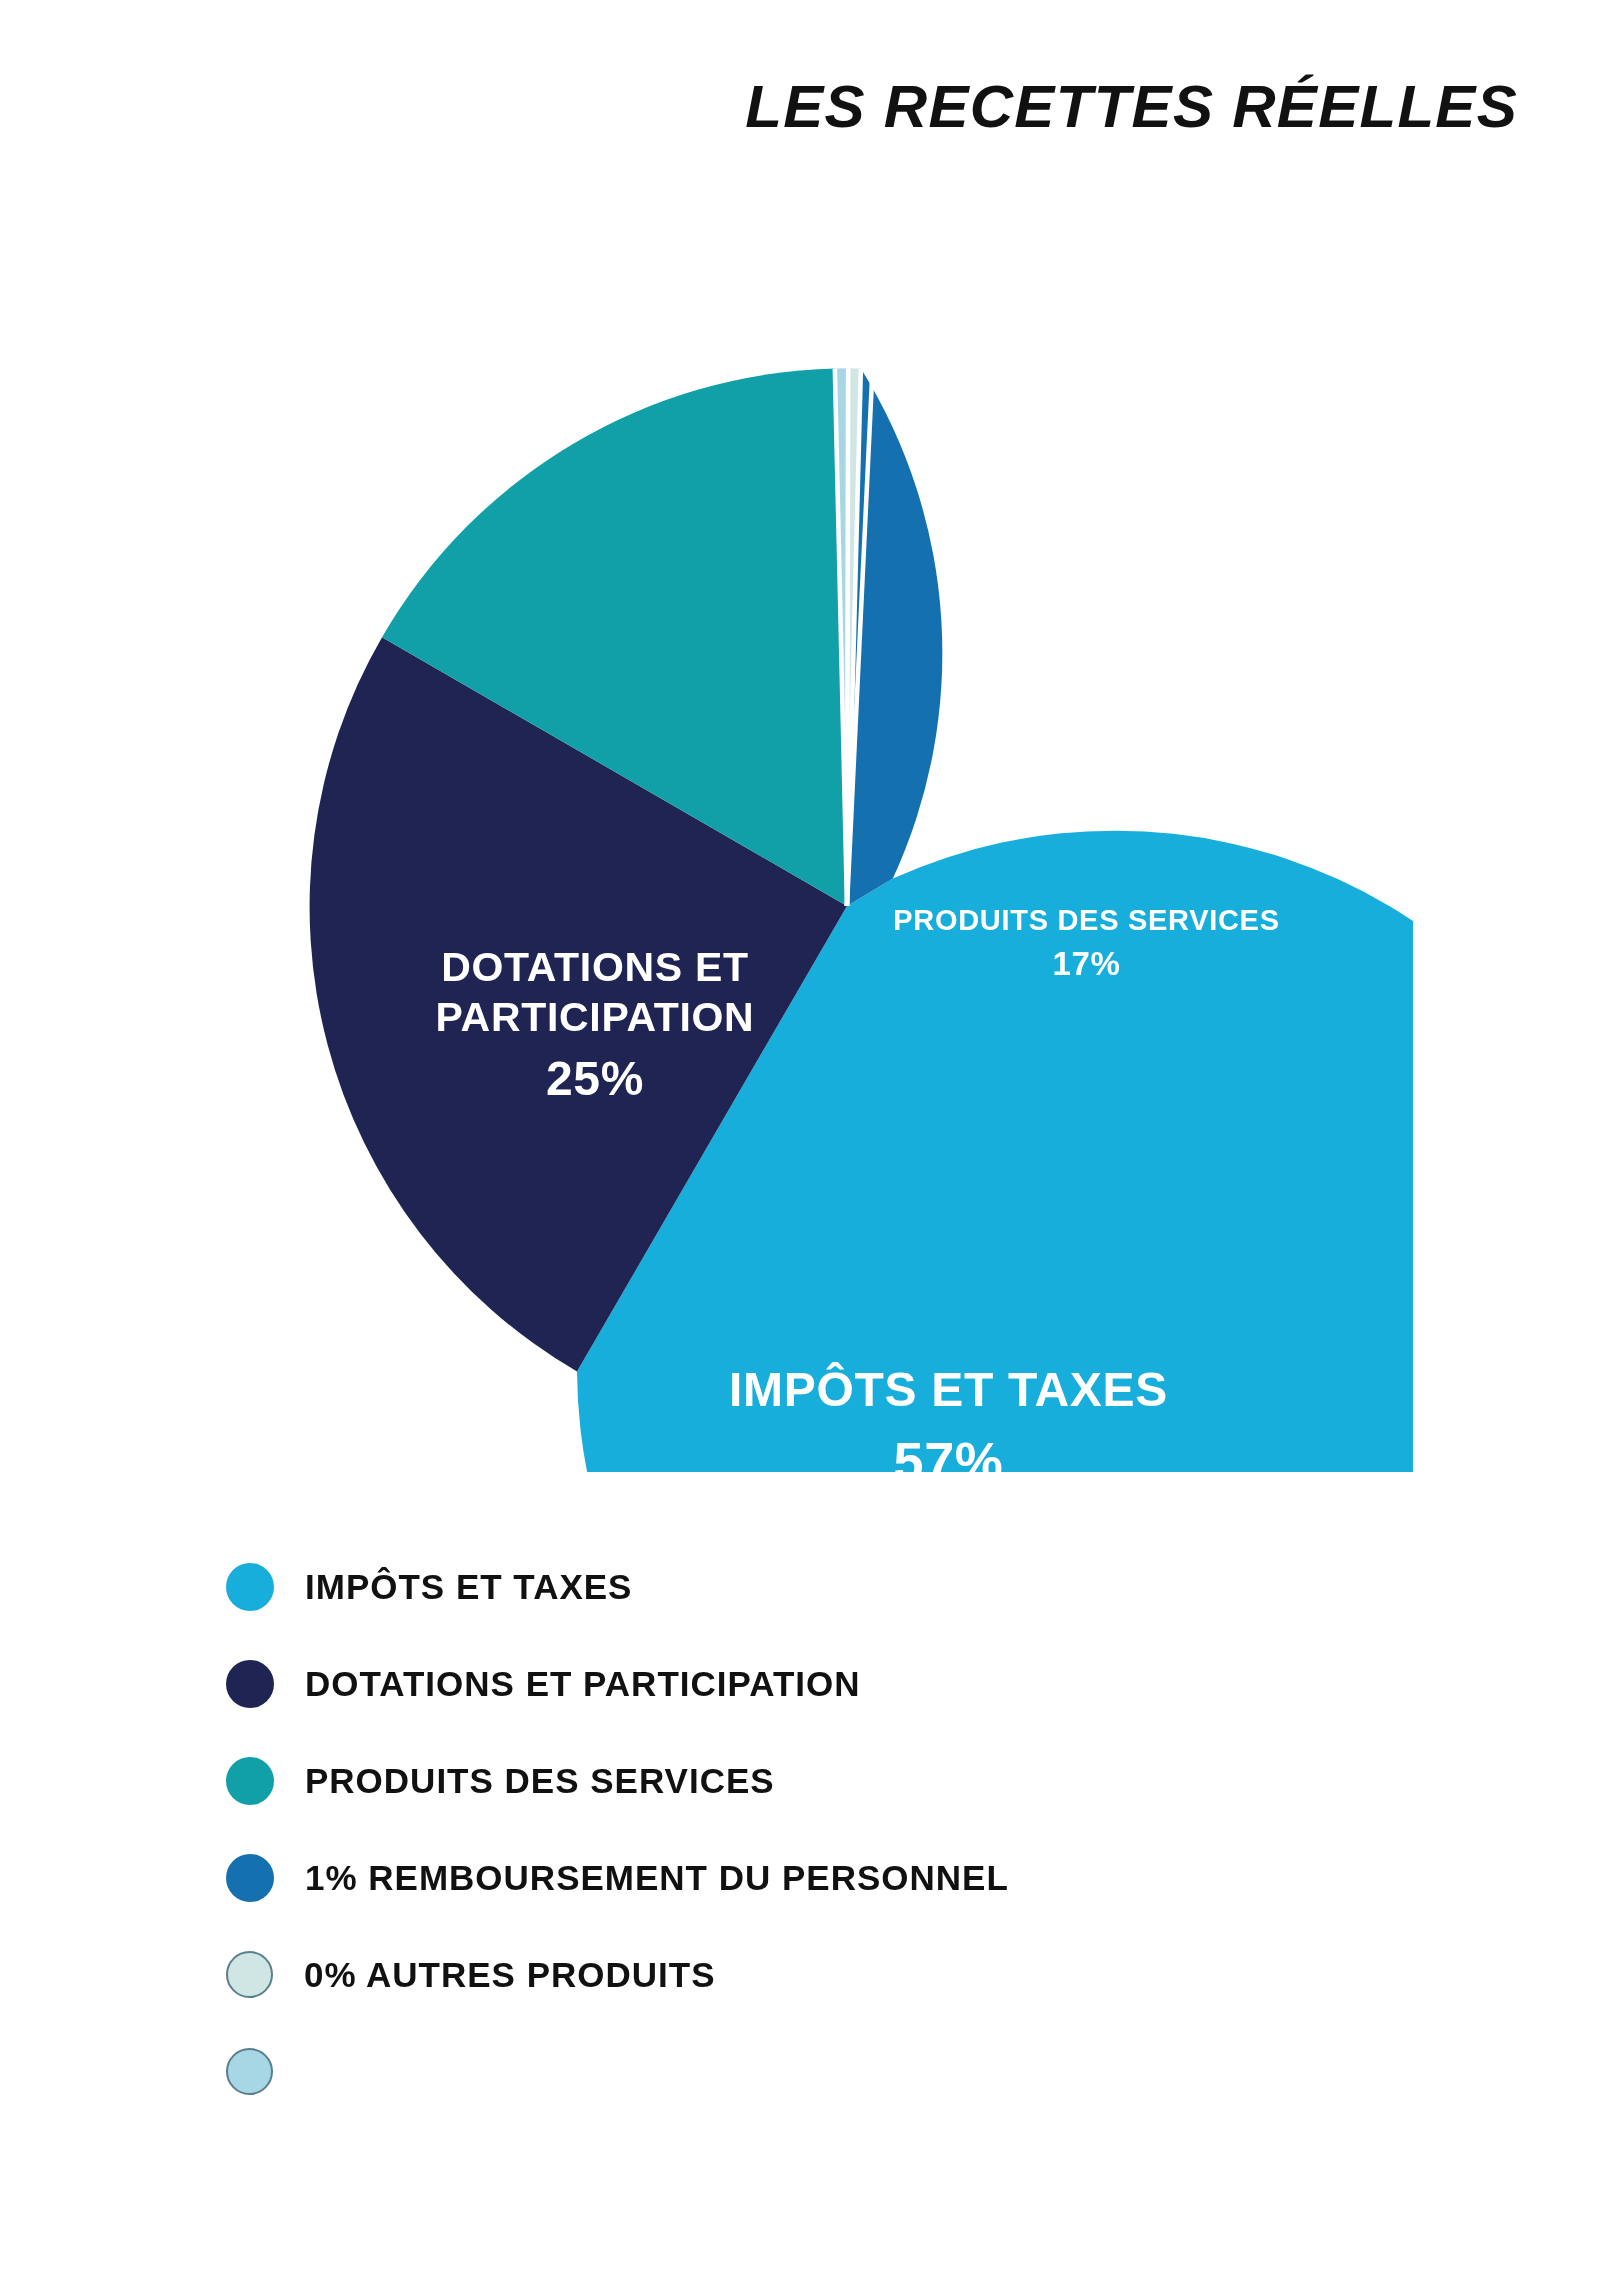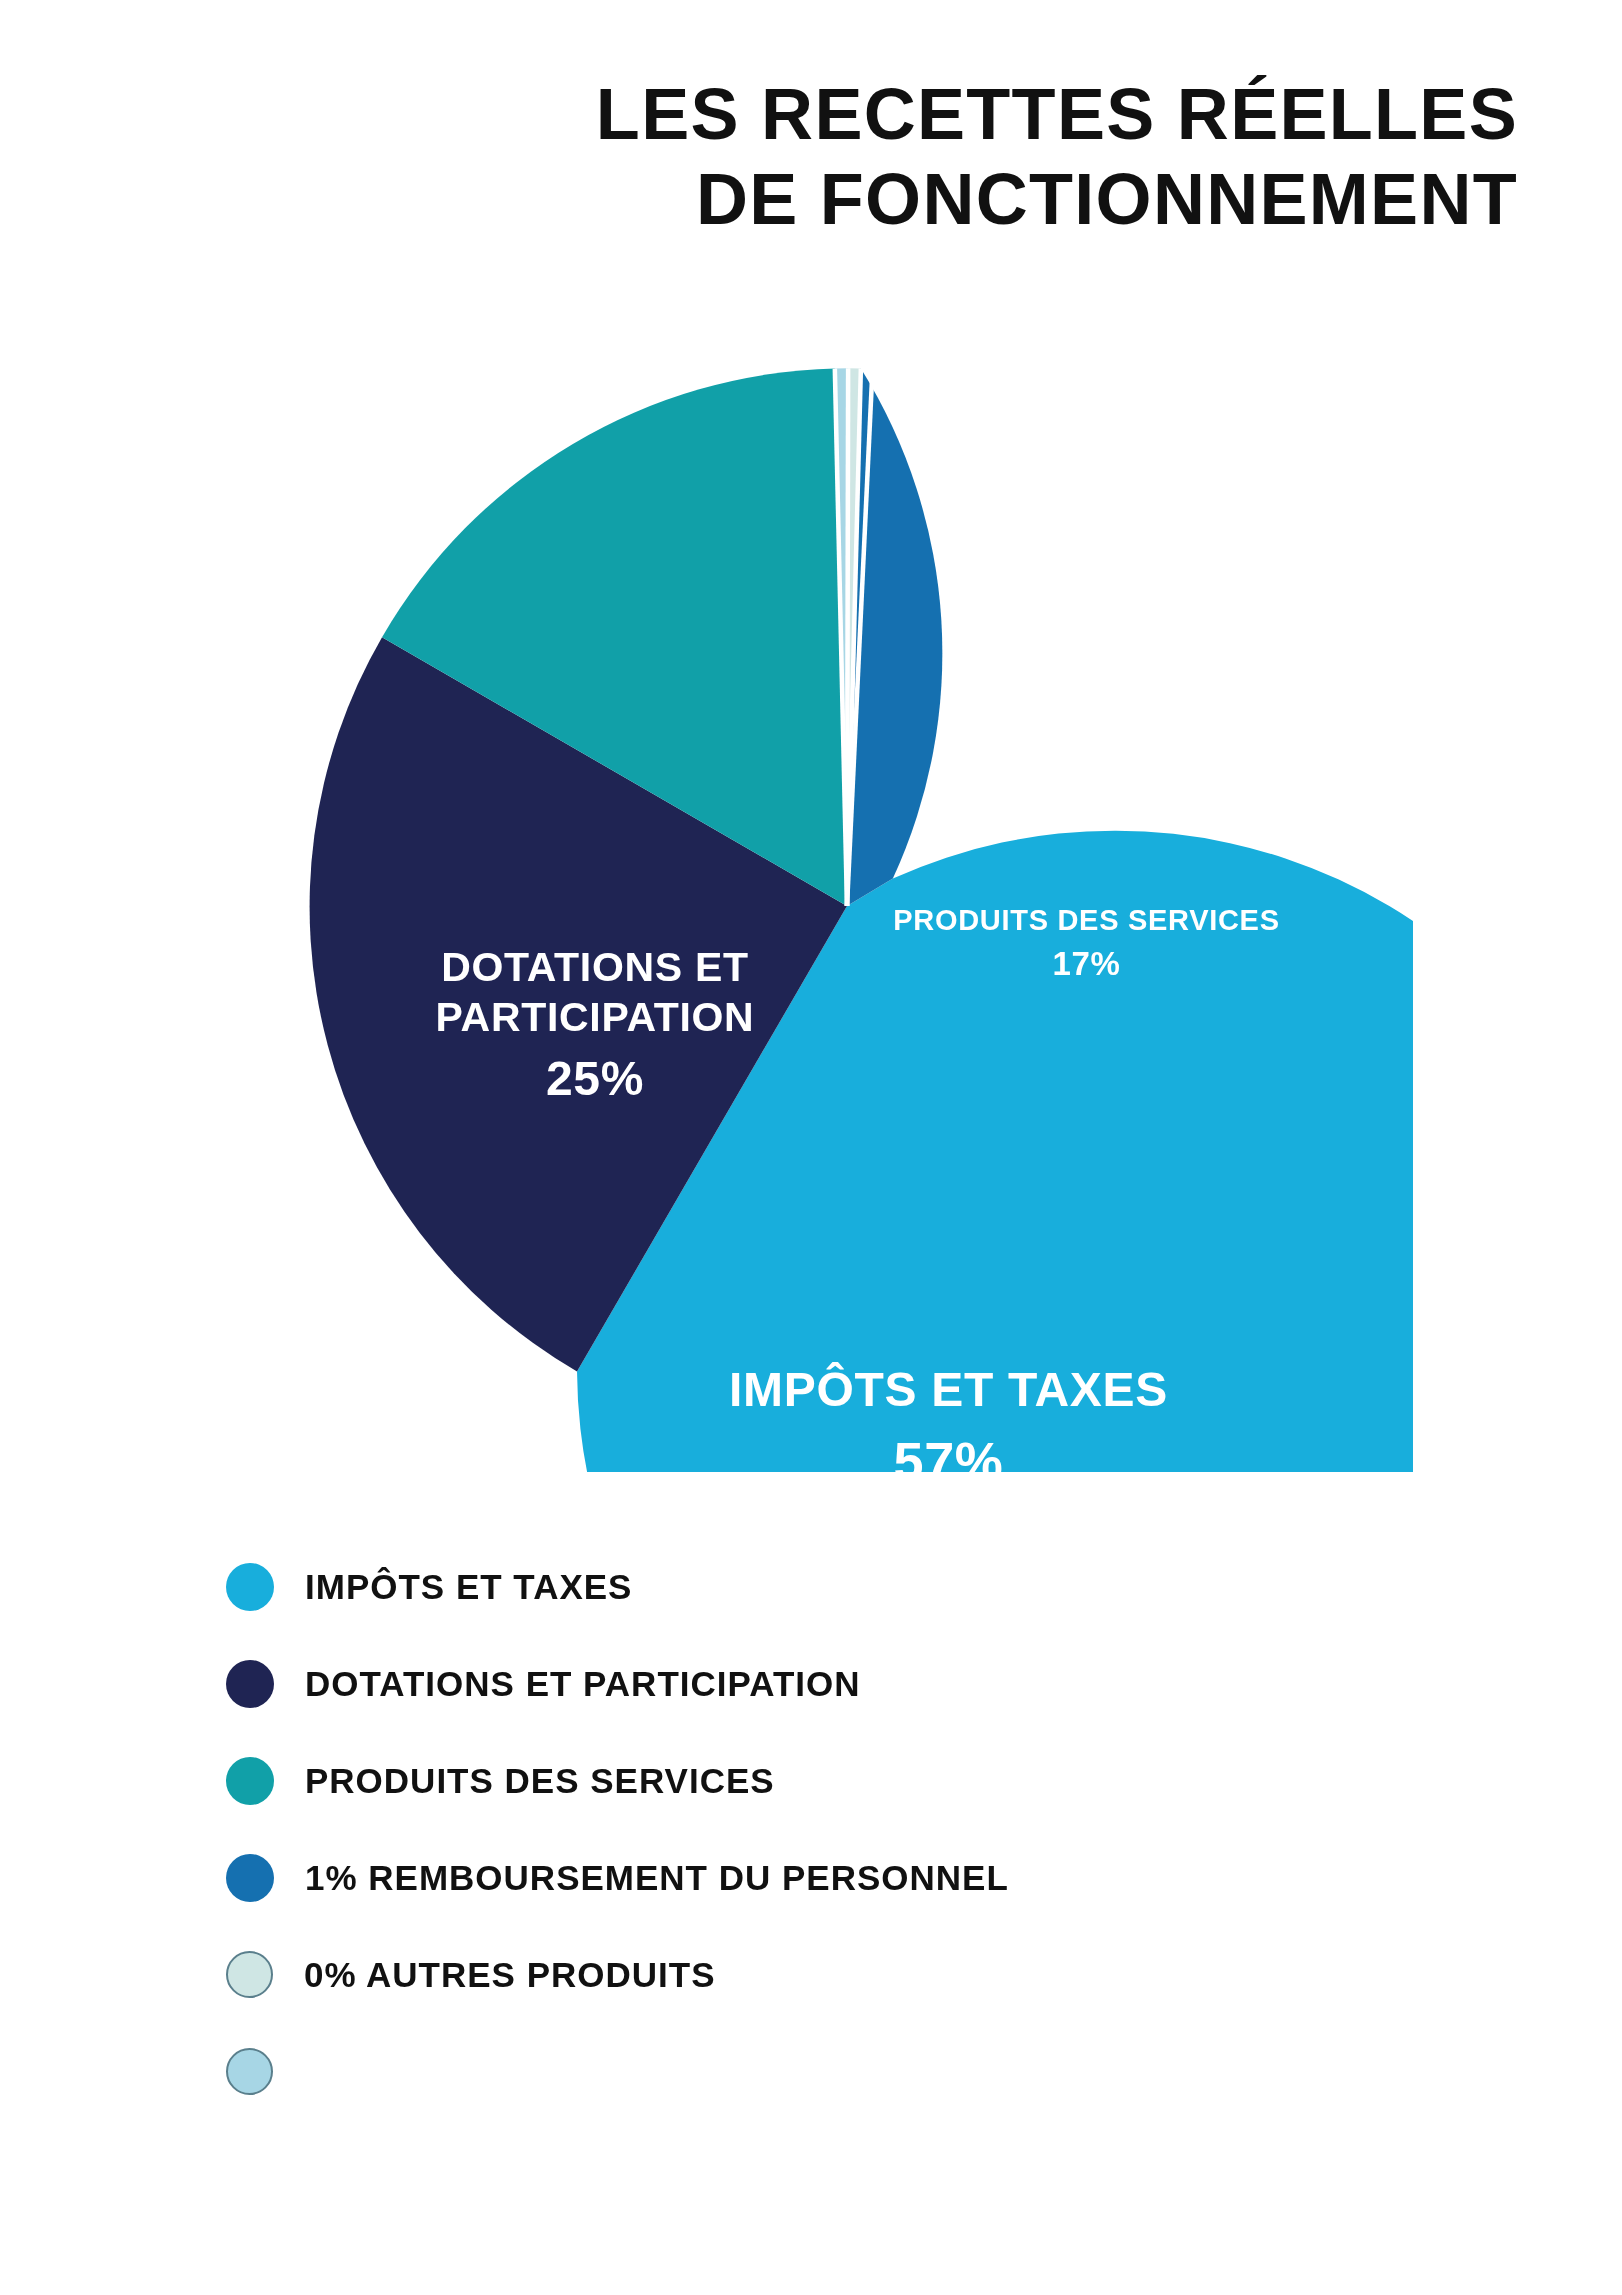--- a/index.html
+++ b/index.html
@@ -19,26 +19,27 @@
   
   .title-block {
     position: absolute;
     top: 72px;
     right: 105px;
     text-align: right;
   }
   .title-line {
     font-family: "Liberation Sans", sans-serif;
     font-weight: bold;
-    font-size: 72px;
+    font-size: 60px;
     letter-spacing: 1.3px;
     line-height: 1.18;
     color: #111111;
     text-transform: uppercase;
     white-space: nowrap;
+    font-style: italic;
   }
 
   
   .chart-area {
     position: absolute;
     top: 314px;
     left: 0;
     width: 1623px;
     height: 1197px;
   }
@@ -130,21 +131,20 @@
     color: #111111;
     text-transform: uppercase;
     white-space: nowrap;
   }
 </style>
 </head>
 <body>
 
 <div class="title-block">
   <div class="title-line">LES RECETTES RÉELLES</div>
-  <div class="title-line">DE FONCTIONNEMENT</div>
 </div>
 
 <div class="chart-area">
   <div class="pie-wrap">
     <svg class="pie-svg" viewBox="0 0 400 400">
 
       <path fill="#18AEDC" d="M 200 200 L 216.2 190.3 A 190 190 0 1 1 104.6 364.5 Z"></path>
 
       <path fill="#1F2453" d="M 200 200 L 104.6 364.5 A 190 190 0 0 1 35.7 105.0 Z"></path>
 

